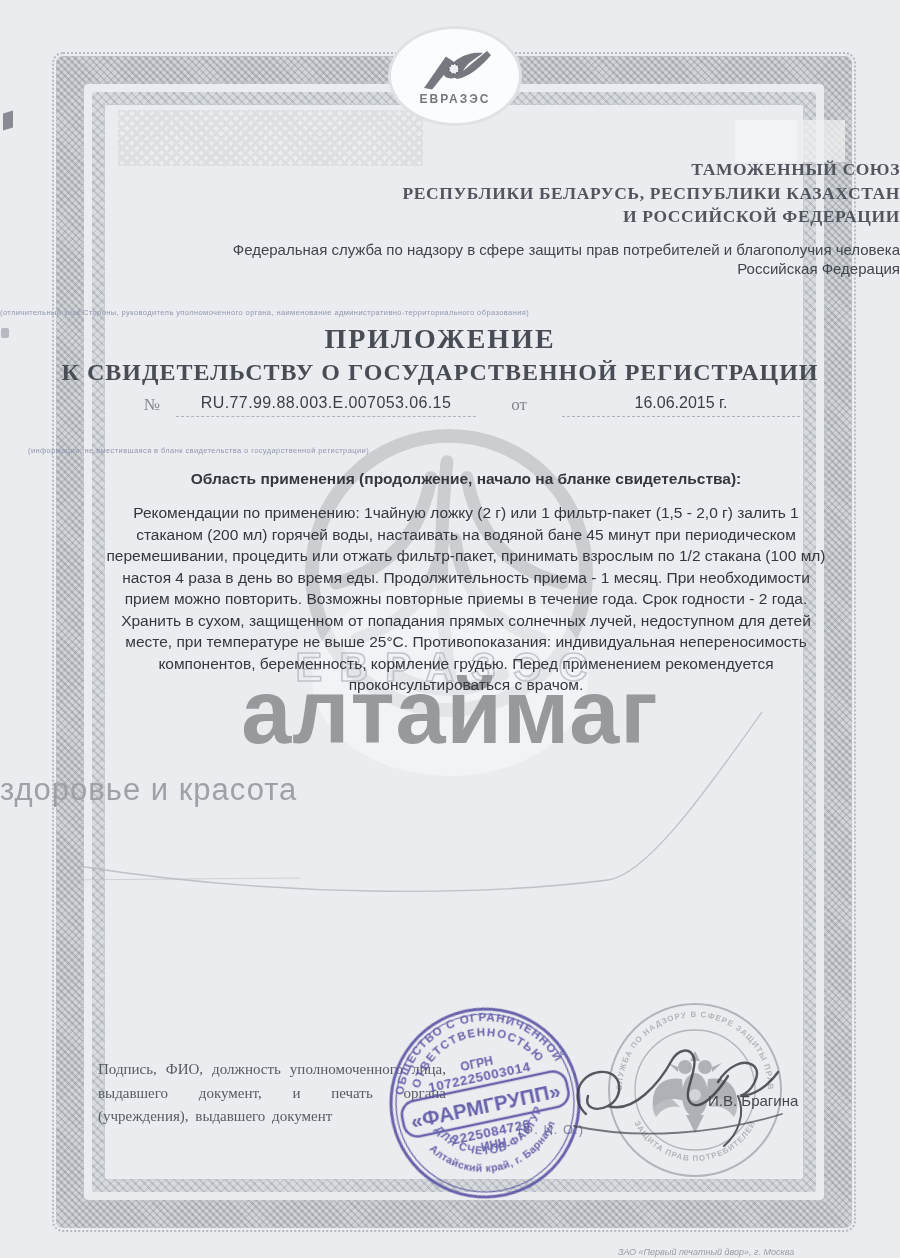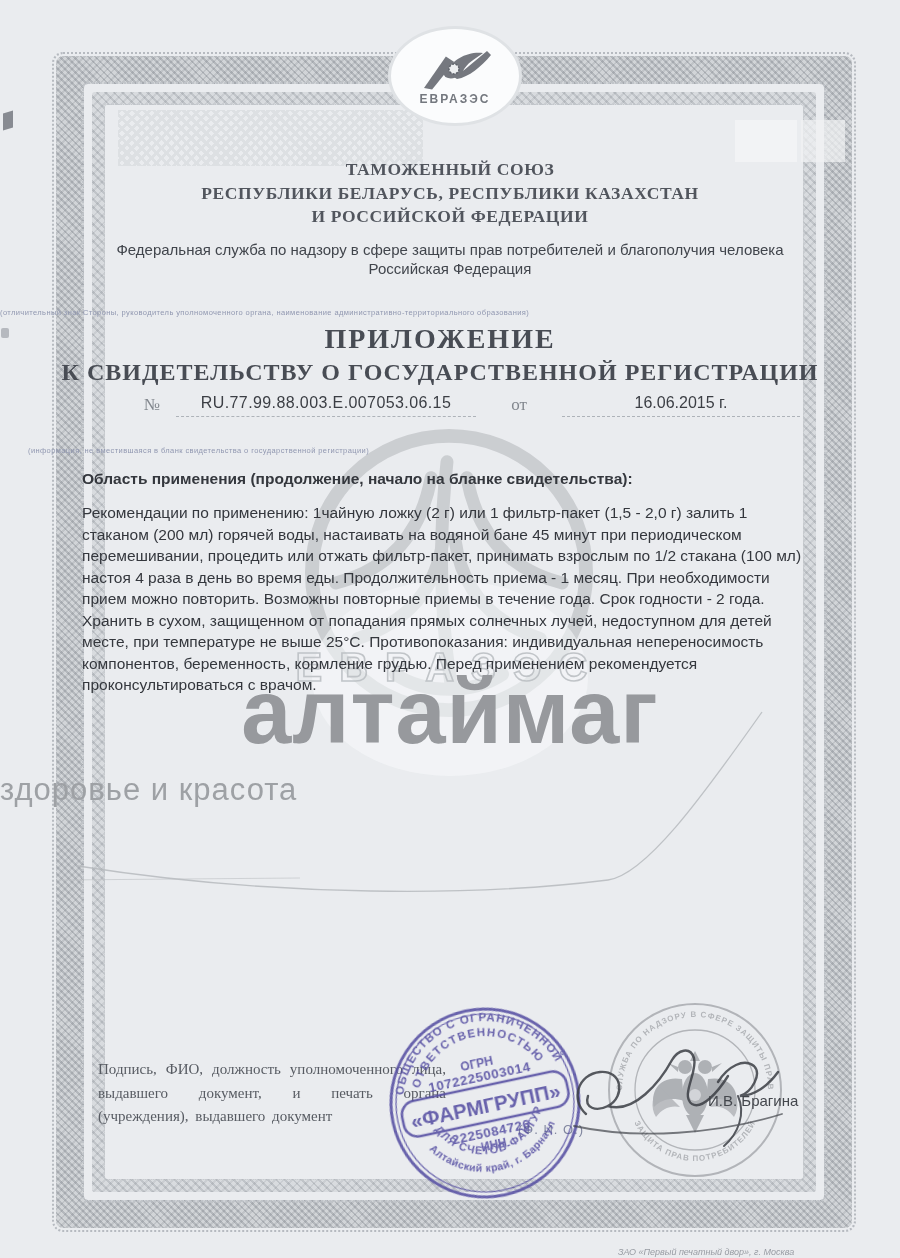--- a/index.html
+++ b/index.html
@@ -35,21 +35,21 @@
   .patch-diamonds{left:118px;top:110px;width:305px;height:56px;opacity:.55;
     background:
      repeating-linear-gradient(45deg,#d4d7db 0 3px,transparent 3px 7px),
      repeating-linear-gradient(-45deg,#d4d7db 0 3px,transparent 3px 7px);}
   .rect-a{left:735px;top:120px;width:62px;height:42px;background:#f3f4f6;opacity:.85;}
   .rect-b{left:801px;top:120px;width:44px;height:42px;background:#f1f2f4;opacity:.7;}
   .speck1{left:3px;top:112px;width:10px;height:17px;background:#676b73;opacity:.75;transform:skewY(-18deg);}
   .speck2{left:1px;top:328px;width:8px;height:10px;background:#8b8f97;opacity:.55;border-radius:2px;}
 
   
-  .hdr{left:0;top:158px;width:900px;text-align:center;z-index:4;}
+  .hdr{left:0;top:158px;width:900px;text-align:right;z-index:4;}
   .hdr .serifline{font-family:"Liberation Serif",serif;font-weight:700;font-size:17.5px;
        color:#51555d;letter-spacing:.6px;line-height:23.5px;}
   .hdr .sansline{font-size:15px;color:#41454c;line-height:19.5px;font-weight:400;}
   .hdr .sansgap{margin-top:11px;}
 
   .fineprint{width:900px;text-align:left;font-size:7.5px;color:#9097b0;
       filter:blur(.5px);letter-spacing:.4px;z-index:4;}
   .fp1{left:0;top:308px;}
   .fp2{left:0;top:446px;padding-left:28px;}
 
@@ -61,21 +61,21 @@
   
   .numrow{left:128px;top:394px;display:flex;align-items:flex-end;z-index:4;}
   .numrow .lab{font-family:"Liberation Serif",serif;font-size:17px;color:#82878e;width:48px;text-align:center;padding-bottom:2px;}
   .numrow .lab2{width:86px;}
   .numrow .val{font-size:16px;color:#3b3e44;text-align:center;padding-bottom:4px;
       border-bottom:1px dashed #aeb3b9;}
   .numrow .num{width:300px;letter-spacing:.4px;}
   .numrow .date{width:238px;}
 
   
-  .bodytext{left:82px;top:468px;width:722px;z-index:3;color:#34373d;}
+  .bodytext{left:105px;top:468px;width:722px;z-index:3;color:#34373d;text-align:center;}
   .bodytext .bh{font-size:15.5px;font-weight:700;line-height:22px;}
   .bodytext .bp{font-size:15.5px;line-height:21.5px;margin-top:12px;}
 
   
   .wm-circle{left:300px;top:424px;width:298px;height:298px;opacity:.42;z-index:1;}
   .wm-ovalwhite{left:312px;top:580px;width:276px;height:196px;border-radius:50%;
      background:rgba(248,249,251,.55);z-index:1;}
   .wm-evrazes{left:0;top:645px;width:900px;text-align:center;z-index:1;
      font-weight:700;font-size:40px;letter-spacing:17px;color:transparent;
      -webkit-text-stroke:1.6px #bcc0c4;opacity:.9;}

